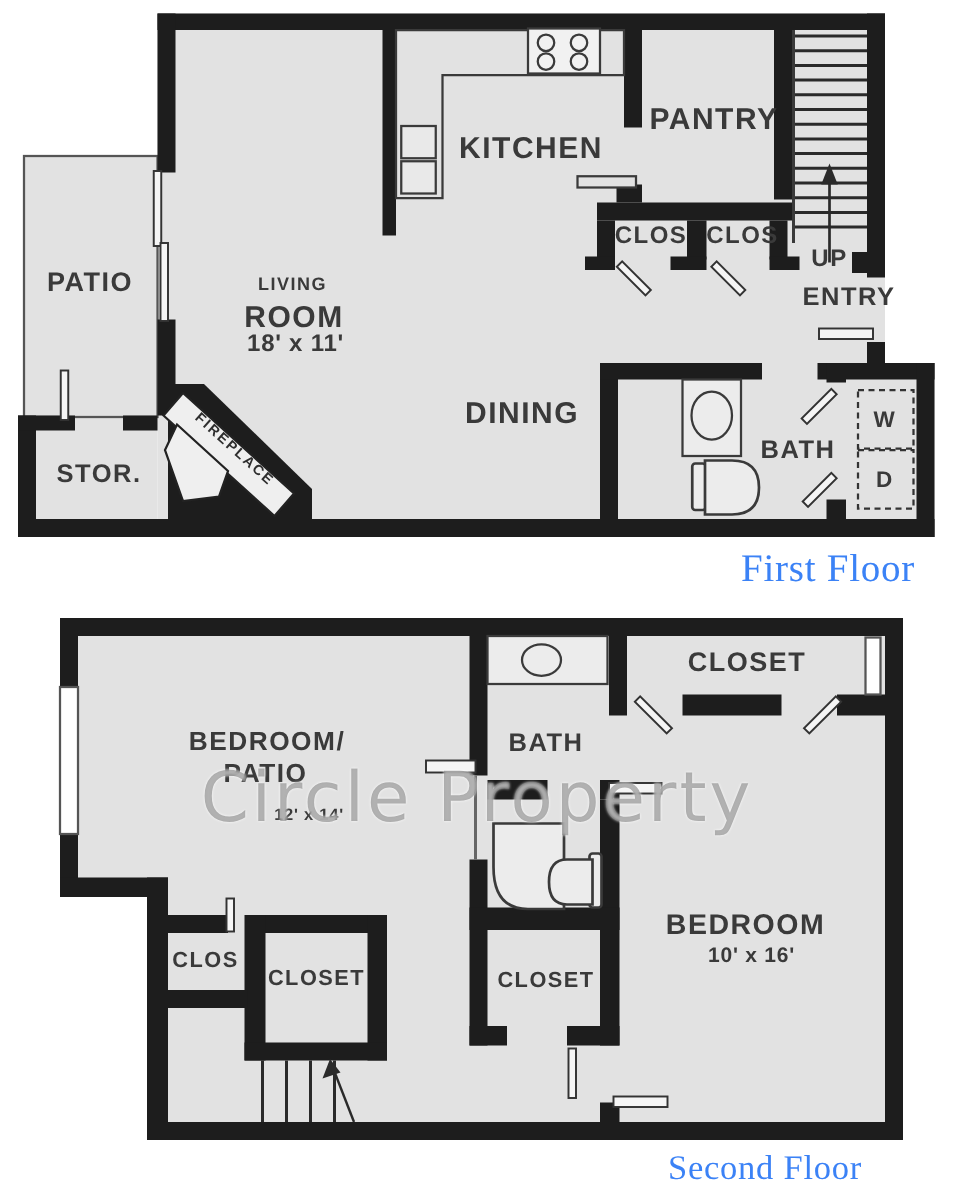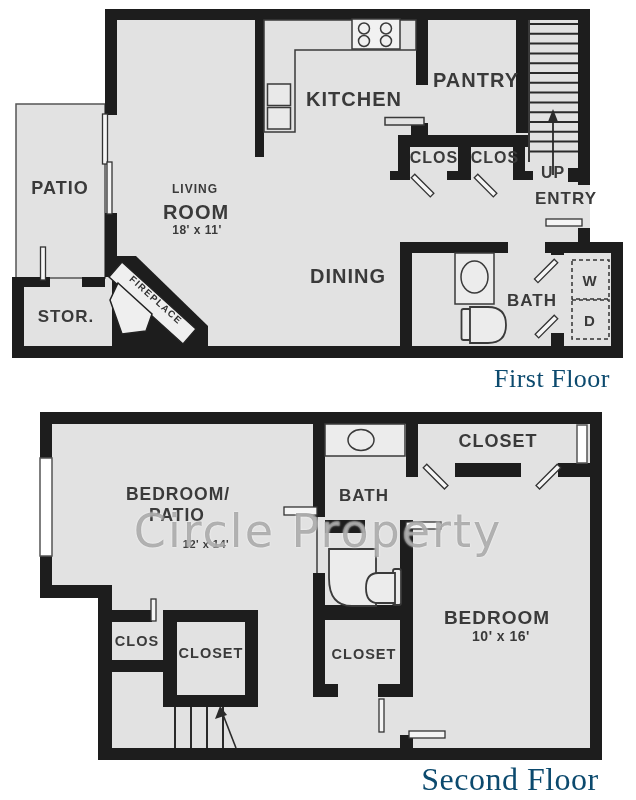--- a/index.html
+++ b/index.html
@@ -4,21 +4,21 @@
 <style>
   html,body{margin:0;padding:0;background:#ffffff;}
   .canvas{position:relative;width:636px;height:800px;background:#ffffff;overflow:hidden;
           font-family:"Liberation Sans",sans-serif;}
   .plan-svg{position:absolute;left:0;top:0;width:636px;height:800px;}
   .lbl{position:absolute;transform:translate(-50%,-50%);font-weight:700;color:#3a3a3a;
        letter-spacing:1px;white-space:nowrap;line-height:1;}
   .lbl.dim{letter-spacing:0.5px;}
   .lbl.rot{transform:translate(-50%,-50%) rotate(42deg);letter-spacing:1.5px;color:#2e2e2e;}
   .cap{position:absolute;transform:translate(-50%,-50%);font-family:"Liberation Serif",serif;
-       font-weight:400;color:#0c4a6e;letter-spacing:0.5px;white-space:nowrap;}
+       font-weight:400;color:#3b82f6;letter-spacing:0.5px;white-space:nowrap;}
   .watermark{position:absolute;top:496px;left:0;width:636px;text-align:center;
        font-family:"DejaVu Sans",sans-serif;font-size:46px;font-weight:400;
        color:rgba(122,122,122,0.58);letter-spacing:2px;line-height:71px;
        text-shadow:0 0 2px rgba(255,255,255,0.95);pointer-events:none;}
 </style>
 </head>
 <body>
 
 <div class="canvas">
 
@@ -185,21 +185,21 @@
         <rect x="409" y="731" width="36" height="7"></rect>
         <rect x="151" y="599" width="5" height="22"></rect>
       </g>
     </g>
   </svg>
 
   <div>
     <div class="lbl" style="left:60px;top:188px;font-size:18px;">PATIO</div>
     <div class="lbl" style="left:195px;top:189px;font-size:12px;">LIVING</div>
     <div class="lbl" style="left:196px;top:212px;font-size:20px;">ROOM</div>
-    <div class="lbl dim" style="left:197px;top:230px;font-size:12px;">18' x 11'</div>
+    <div class="lbl dim" style="left:197px;top:230px;font-size:16px;">18' x 11'</div>
     <div class="lbl" style="left:354px;top:99px;font-size:20px;">KITCHEN</div>
     <div class="lbl" style="left:476px;top:80px;font-size:20px;">PANTRY</div>
     <div class="lbl" style="left:434px;top:158px;font-size:16px;">CLOS</div>
     <div class="lbl" style="left:495px;top:158px;font-size:16px;">CLOS</div>
     <div class="lbl" style="left:553px;top:173px;font-size:16px;">UP</div>
     <div class="lbl" style="left:540px;top:198px;font-size:17px;margin-left:26px;">ENTRY</div>
     <div class="lbl" style="left:66px;top:316px;font-size:17px;">STOR.</div>
     <div class="lbl" style="left:348px;top:276px;font-size:20px;">DINING</div>
     <div class="lbl" style="left:532px;top:300px;font-size:17px;">BATH</div>
     <div class="lbl" style="left:590px;top:280px;font-size:15px;">W</div>
@@ -212,20 +212,20 @@
     <div class="lbl" style="left:178px;top:495px;font-size:17.5px;">BEDROOM/</div>
     <div class="lbl" style="left:177px;top:516px;font-size:17.5px;">PATIO</div>
     <div class="lbl dim" style="left:176px;top:544px;font-size:11px;margin-left:30px;">12' x 14'</div>
     <div class="lbl" style="left:364px;top:495px;font-size:17px;">BATH</div>
     <div class="lbl" style="left:498px;top:441px;font-size:18px;">CLOSET</div>
     <div class="lbl" style="left:497px;top:617px;font-size:19px;">BEDROOM</div>
     <div class="lbl dim" style="left:501px;top:636px;font-size:14px;">10' x 16'</div>
     <div class="lbl" style="left:137px;top:641px;font-size:14.5px;">CLOS</div>
     <div class="lbl" style="left:211px;top:653px;font-size:14.5px;">CLOSET</div>
     <div class="lbl" style="left:364px;top:654px;font-size:14.5px;">CLOSET</div>
-    <div class="cap" style="left:510px;top:779px;font-size:32px;">Second Floor</div>
+    <div class="cap" style="left:510px;top:779px;font-size:23px;">Second Floor</div>
   </div>
 
   <div class="watermark">
     <div>Circle Property</div>
   </div>
 
 </div>
 
 </body></html>

